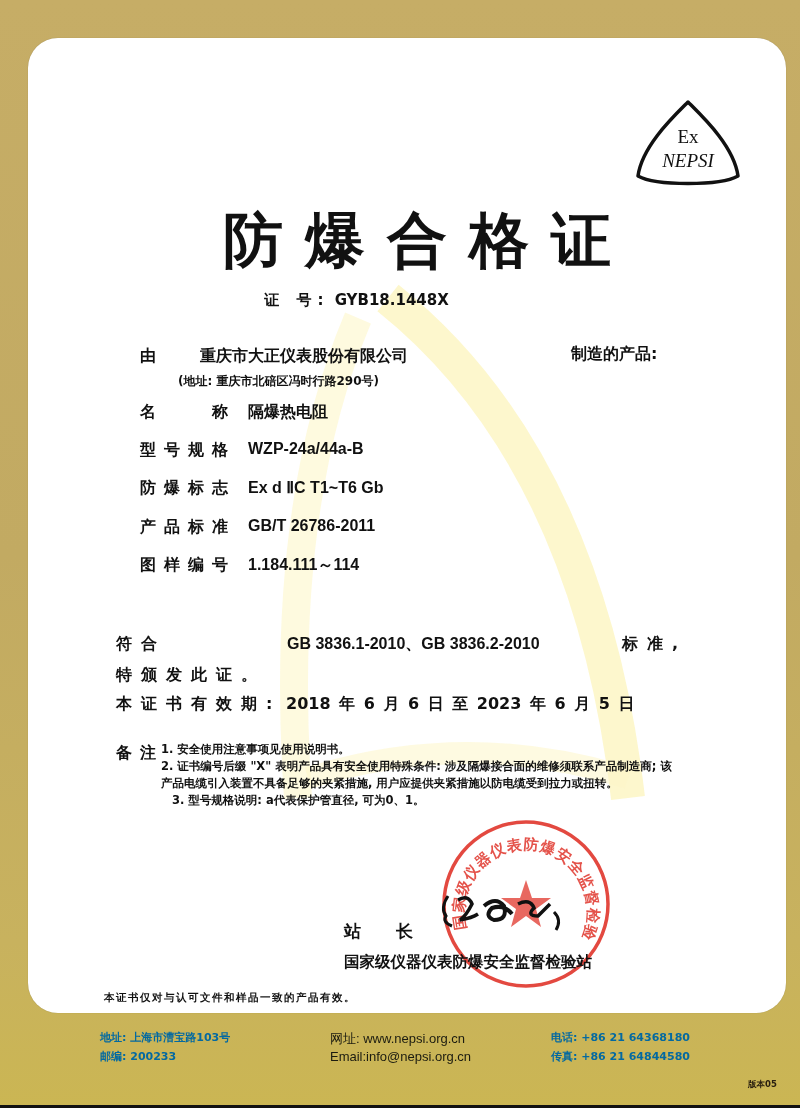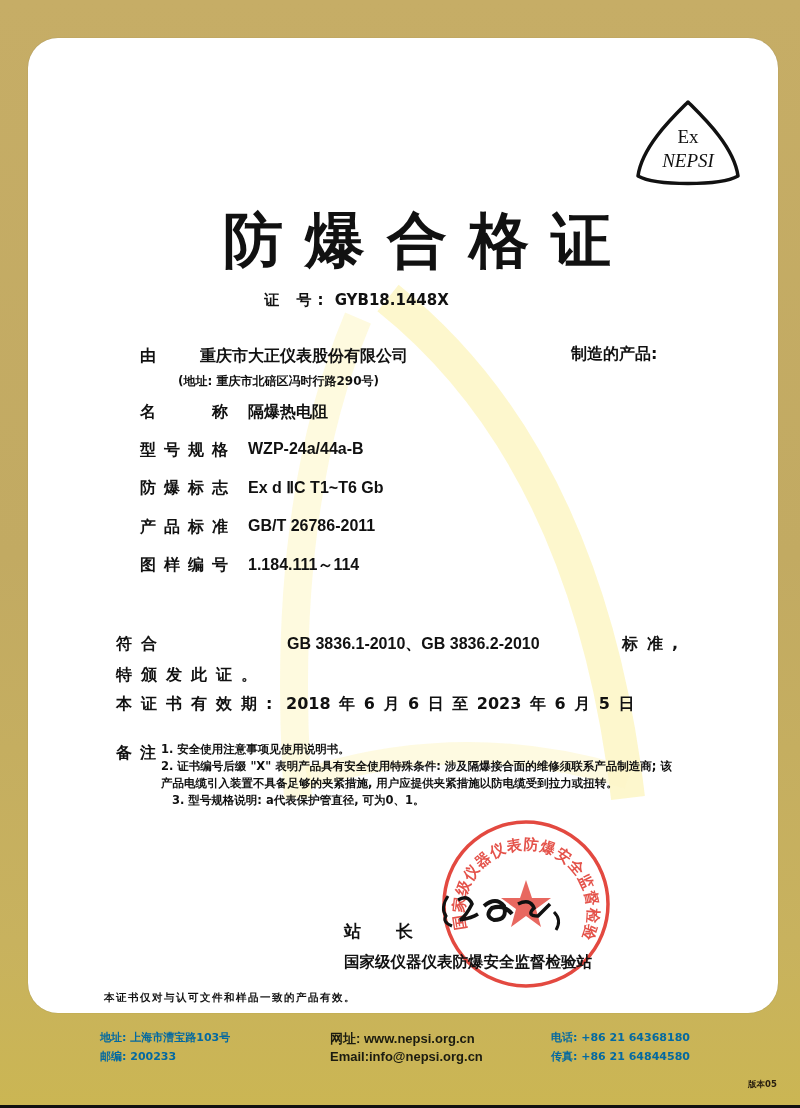--- a/index.html
+++ b/index.html
@@ -7,20 +7,21 @@
     width:800px; height:1108px; position:relative; overflow:hidden;
     background: linear-gradient(180deg, #c6ad66 0%, #c2aa62 50%, #c8b25e 85%, #cbb653 100%);
     font-family: "DejaVu Sans", "Liberation Sans", sans-serif;
     color:#111;
   }
   .bottom-band { position:absolute; left:0; top:1105px; width:800px; height:3px; background:#111; }
   .card {
     position:absolute; left:28px; top:38px; width:750px; height:975px;
     background:#fff; border-radius:30px; overflow:hidden;
     box-shadow: 0 0 1px rgba(0,0,0,0.25);
+    padding-left: 8px;
   }
   .watermark { position:absolute; left:0; top:0; width:750px; height:975px; pointer-events:none; }
   .abs { position:absolute; white-space:nowrap; }
 
   
   .logo { position:absolute; left:602px; top:60px; width:116px; height:92px; }
 
   .title { left:150px; top:163px; width:500px; text-align:center; font-size:60px; font-weight:bold; letter-spacing:22px; font-family:"DejaVu Sans", sans-serif; }
   .cert-no { left:0; top:253px; width:657px; text-align:center; font-size:15px; font-weight:bold; }
   .cert-no .lbl { letter-spacing:6px; }
@@ -33,21 +34,21 @@
   .spaced { letter-spacing:9px; }
   .note { font-size:11.5px; font-weight:bold; line-height:17px; }
   .note-label { font-size:16px; font-weight:bold; letter-spacing:8px; }
 
   .seal { position:absolute; left:412px; top:780px; width:172px; height:172px; }
   .signature { position:absolute; left:410px; top:848px; width:140px; height:50px; }
 
   .disclaimer { left:74px; top:991px; font-size:10.5px; font-weight:bold; letter-spacing:1.5px; }
 
   .footer { font-size:11px; font-weight:bold; color:#0369a1; }
-  .footer-en { font-family:"Liberation Sans", sans-serif; font-size:13px; font-weight:bold; color:#1b1b10; }
+  .footer-en { font-family:"Liberation Sans", sans-serif; font-size:13px; font-weight:normal; color:#1b1b10; }
   .version { left:748px; top:1079px; font-size:8.5px; font-weight:bold; color:#2a2010; }
 </style>
 </head>
 <body>
 
 <div class="bottom-band"></div>
 
 <div class="card">
 
   <svg class="watermark" viewBox="0 0 750 975">

